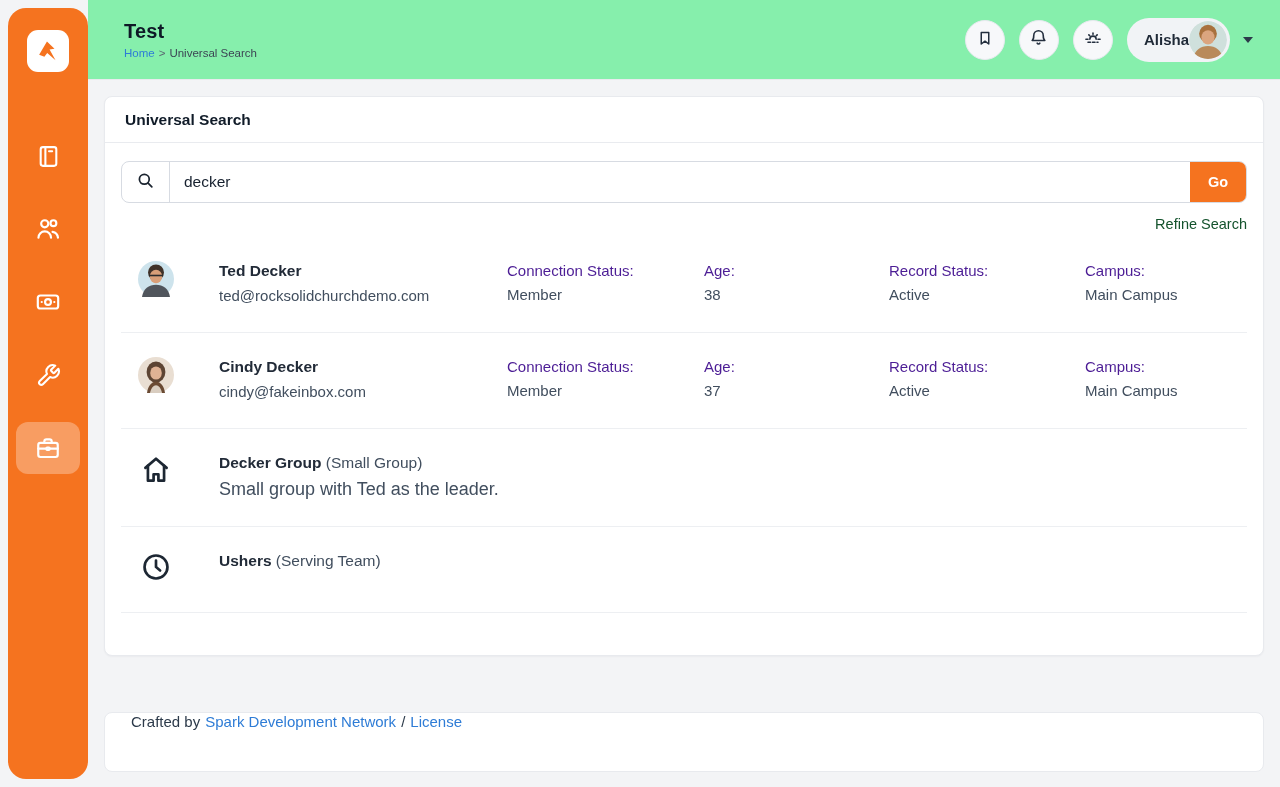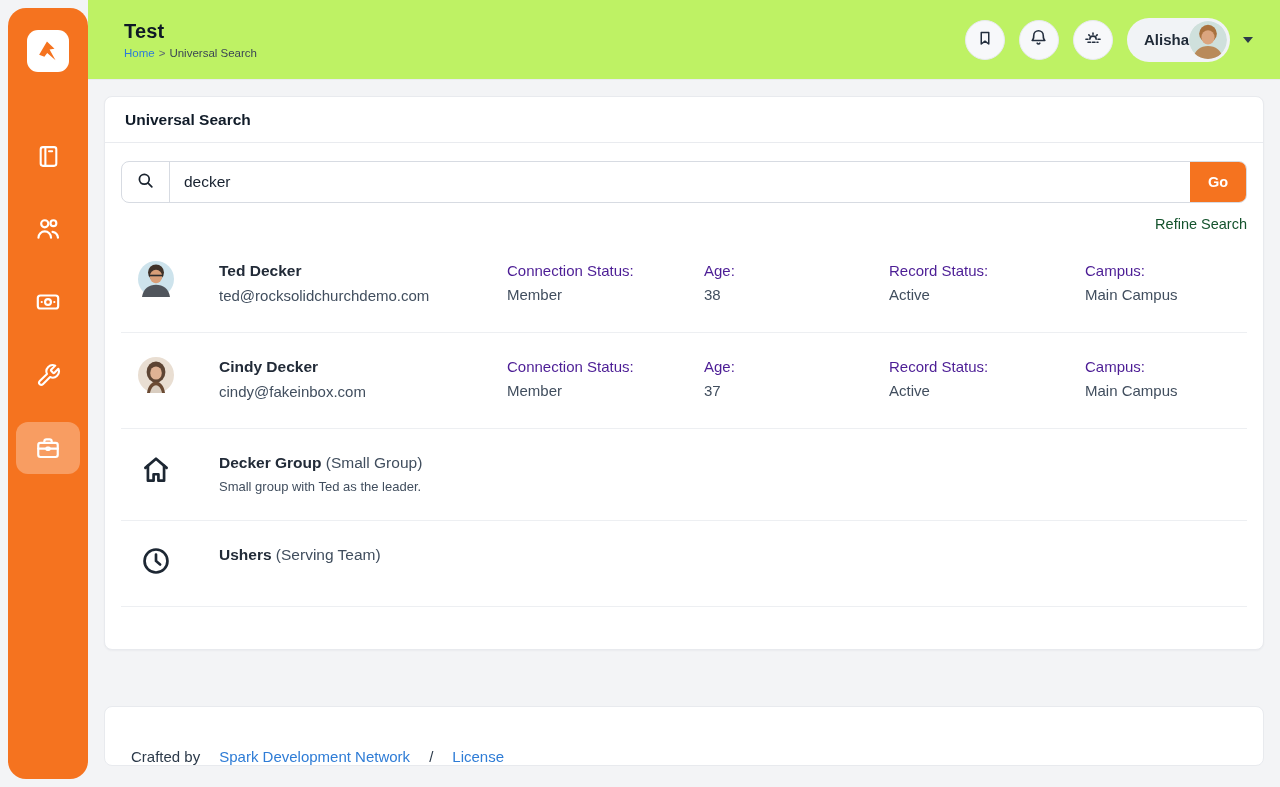--- a/index.html
+++ b/index.html
@@ -26,21 +26,21 @@
     width:64px; height:52px; border-radius:12px;
     display:flex; align-items:center; justify-content:center;
     margin-bottom:21px; cursor:pointer;
   }
   .side-item.active { background:rgba(255,255,255,0.30); }
   .side-item svg { display:block; }
 
   
   .main { margin-left:88px; }
   .topbar {
-    height:80px; background:#bef264; border-bottom:1px solid #e9ebef;
+    height:80px; background:#86efac; border-bottom:1px solid #e9ebef;
     display:flex; align-items:center; padding:0 26px 0 36px;
   }
   .title-block { display:flex; flex-direction:column; gap:4px; }
   .page-title { font-size:20px; font-weight:800; color:#0e1826; letter-spacing:.2px; }
   .breadcrumb { font-size:11.5px; color:#3c4654; }
   .breadcrumb a { color:#2e7cd6; text-decoration:none;margin-top:23px; }
   .breadcrumb .sep { margin:0 4px; color:#5a6570; }
 
   .top-right { margin-left:auto; display:flex; align-items:center; }
   .smartsearch {
@@ -100,26 +100,26 @@
   .glyph-icon { width:36px; display:flex; justify-content:center; }
   .row-main { width:288px; flex-shrink:0; padding-top:1px; }
   .row-name { font-size:15.5px; font-weight:700; color:#222b38; }
   .row-sub { font-size:15px; color:#414e5e; margin-top:7px; }
   .row-field { flex-shrink:0; padding-top:1px; }
   .f-connection { width:197px; } .f-age { width:185px; } .f-record { width:196px; } .f-campus { flex:1; }
   .fld-label { font-size:15px; color:#4c1d95; }
   .fld-value { font-size:15px; color:#414e5e; margin-top:7px; }
   .group-title { font-size:15.5px; color:#414e5e; }
   .group-title b { color:#222b38; }
-  .group-desc { font-size:13px; color:#414e5e; margin-top:7px; }
+  .group-desc { font-size:18px; color:#414e5e; margin-top:7px; }
 
   
   .footer-card {
     margin:56px 16px 0; height:60px; background:#fff; border:1px solid #e8eaee; border-radius:8px;
-    display:flex; align-items:flex-end; padding:0 26px; font-size:15px; color:#2c3a4a;gap:14px;
+    display:flex; align-items:flex-start; padding:0 26px; font-size:15px; color:#2c3a4a;
   }
   .footer-card a { color:#2e7cd6; text-decoration:none; }
   .footer-card .fsep { margin:0 5px; }
   .footer-card .fpre { margin-right:5px; }
 </style>
 </head>
 <body>
 
 <nav class="sidebar">
   <div class="logo-tile">

